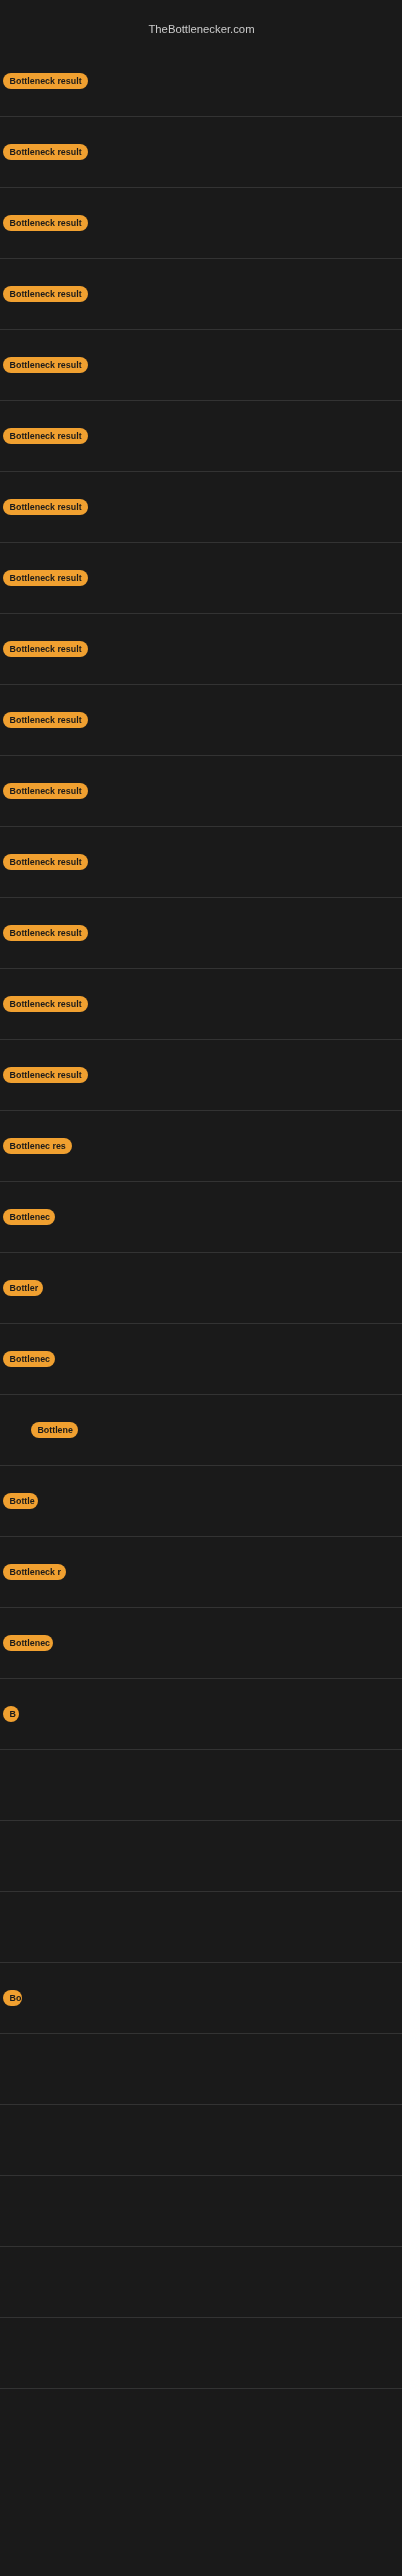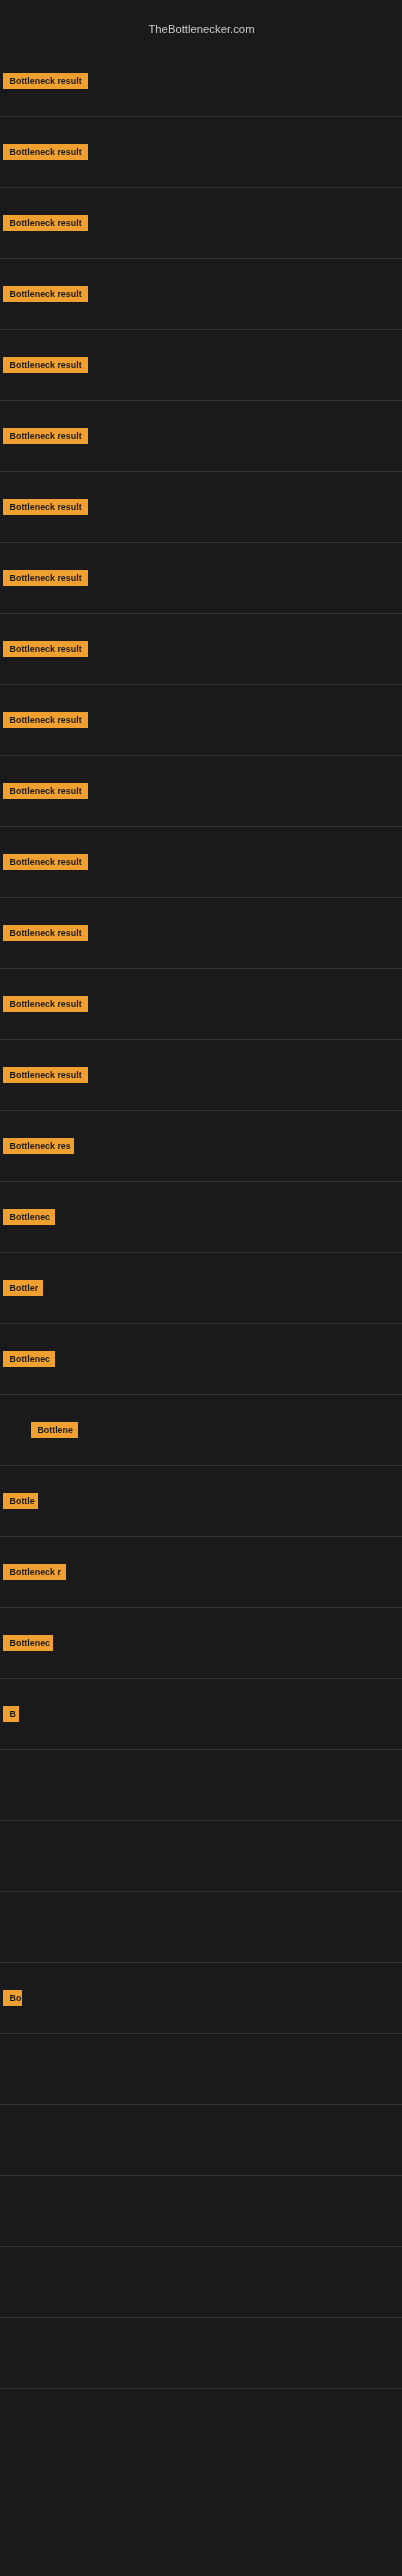--- a/index.html
+++ b/index.html
@@ -36,21 +36,21 @@
       position: relative;
     }
 
     .bottleneck-badge {
       display: inline-block;
       background-color: #f0a030;
       color: #1a1a1a;
       font-size: 8.9px;
       font-weight: bold;
       padding: 3.2px 6.4px;
-      border-radius: 0;
+      border-radius: 8px;
       margin-left: 3.2px;
       white-space: nowrap;
       overflow: hidden;
     }
 
     .items-container {
       padding-top: 4px;
     }
   </style>
 </head>
@@ -100,21 +100,21 @@
     <div class="bottleneck-item">
       <span class="bottleneck-badge" style="max-width: 89px;">Bottleneck result</span>
     </div>
     <div class="bottleneck-item">
       <span class="bottleneck-badge" style="max-width: 89px;">Bottleneck result</span>
     </div>
     <div class="bottleneck-item">
       <span class="bottleneck-badge" style="max-width: 85px;">Bottleneck result</span>
     </div>
     <div class="bottleneck-item">
-      <span class="bottleneck-badge" style="max-width: 71px;">Bottleneck res</span>
+      <span class="bottleneck-badge" style="max-width: 71px;">Bottlenec res</span>
     </div>
     <div class="bottleneck-item">
       <span class="bottleneck-badge" style="max-width: 52px;">Bottlenec</span>
     </div>
     <div class="bottleneck-item">
       <span class="bottleneck-badge" style="max-width: 40px;">Bottler</span>
     </div>
     <div class="bottleneck-item">
       <span class="bottleneck-badge" style="max-width: 52px;">Bottlenec</span>
     </div>

